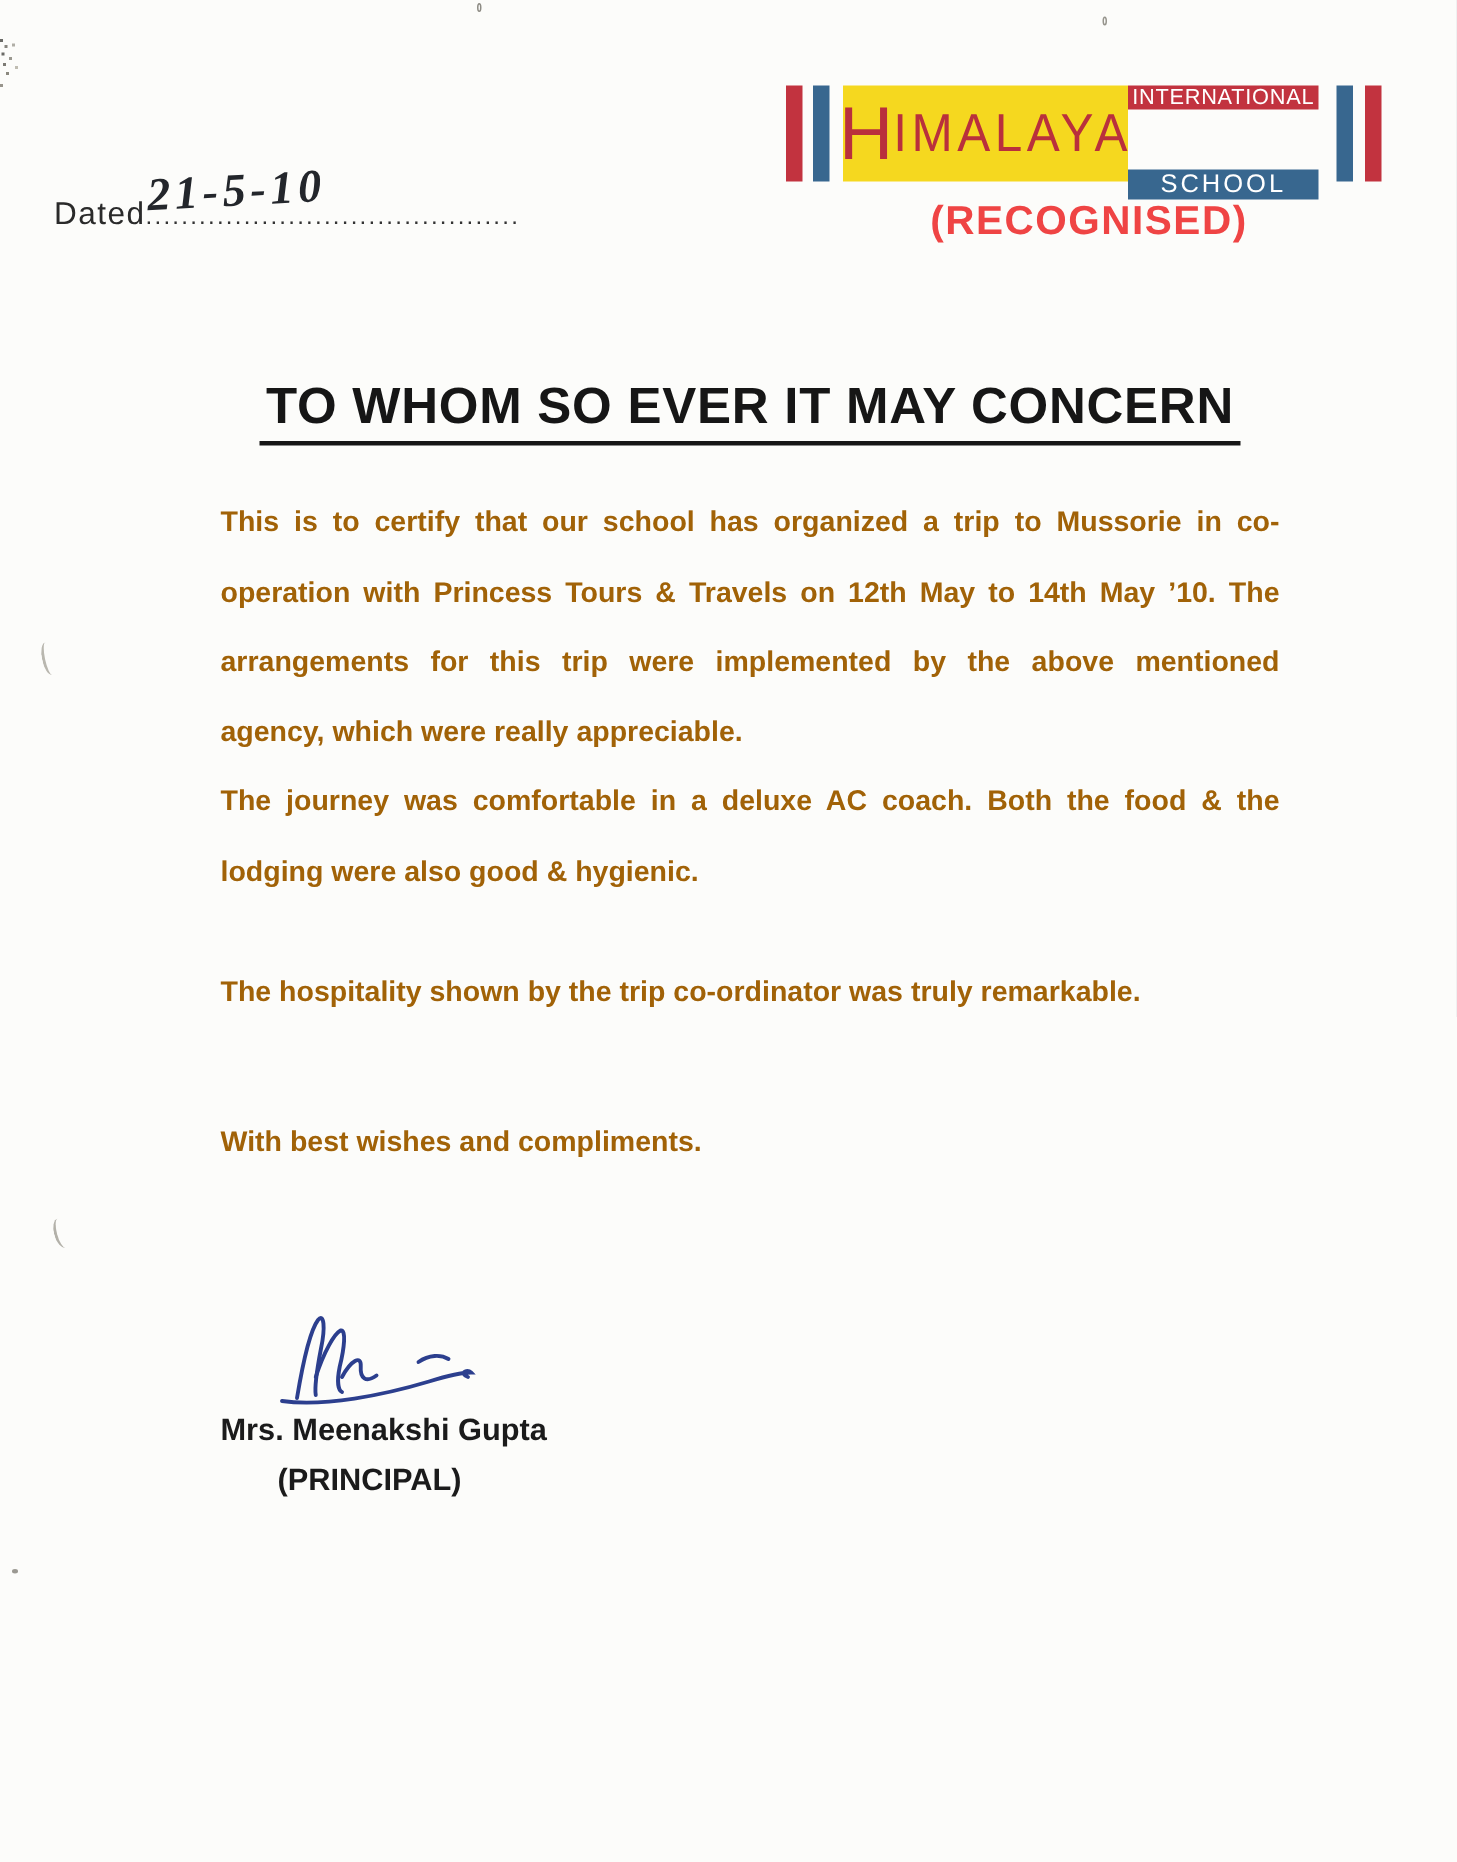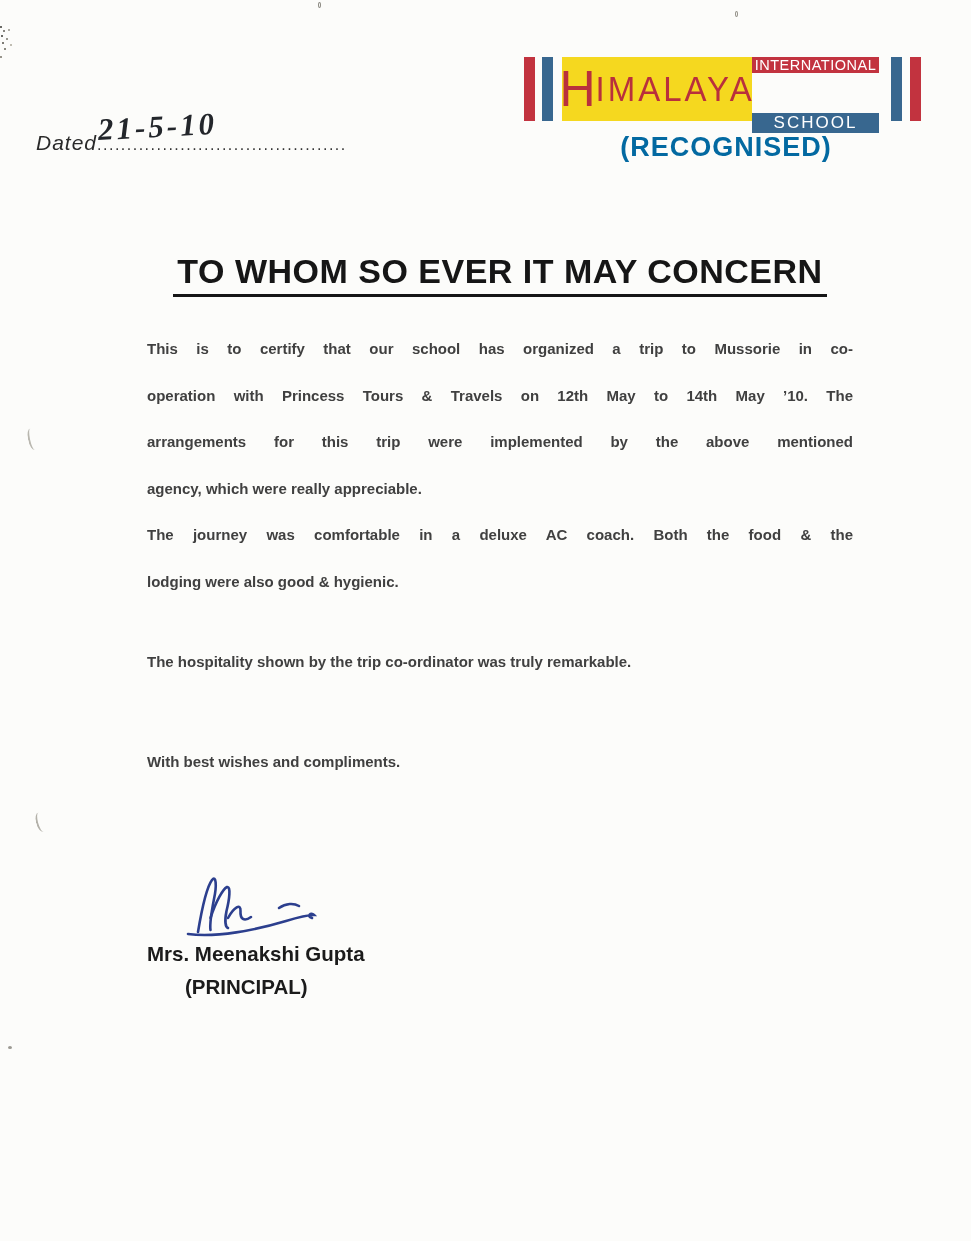--- a/index.html
+++ b/index.html
@@ -16,21 +16,21 @@
   }
 
   
   .dated-line {
     position: absolute;
     left: 36px; top: 131px;
     font-size: 21px;
     color: #2a2a2a;
     white-space: nowrap;
   }
-  .dated-label { font-style: italic; letter-spacing: 1px; margin-top: 23px; }
+  .dated-label { letter-spacing: 1px; margin-top: 23px; }
   .dated-dots { letter-spacing: 1.5px; font-size: 16px; color: #333; }
   .dated-value {
     position: absolute;
     left: 62px; top: -22px;
     font-family: "Liberation Serif", serif;
     font-style: italic;
     font-size: 31px;
     font-weight: 600;
     color: #23262b;
     letter-spacing: 3px;
@@ -68,21 +68,21 @@
   }
   .row-international { background: #c2333f; font-size: 14.5px; letter-spacing: 0.5px; }
   .row-school { background: #38678f; font-size: 17px; letter-spacing: 2px; margin-top: 40px; }
   .recognised {
     position: absolute;
     left: 524px; top: 132px; width: 404px;
     text-align: center;
     font-size: 27px;
     font-weight: 700;
     letter-spacing: 1px;
-    color: #0369a1;
+    color: #ef4444;
   }
 
   
   .title-wrap {
     position: absolute;
     left: 147px; top: 252px; width: 706px;
     text-align: center;
   }
   .letter-title {
     display: inline-block;
@@ -91,23 +91,23 @@
     letter-spacing: 0.5px;
     color: #161616;
     border-bottom: 3px solid #161616;
     padding: 0 4px 3px 4px;
   }
 
   
   .body-block {
     position: absolute;
     left: 147px; width: 706px;
-    font-size: 15px;
-    font-weight: 700;
-    color: #404040;
+    font-size: 19px;
+    font-weight: 700;
+    color: #a16207;
   }
   .block-main { top: 326px; line-height: 46.5px; }
   .line-j { text-align: justify; text-align-last: justify; }
   .line-l { text-align: left; }
   .block-p3 { top: 648px; line-height: 28px; }
   .block-p4 { top: 748px; line-height: 28px; }
 
   
   .signature {
     position: absolute;

